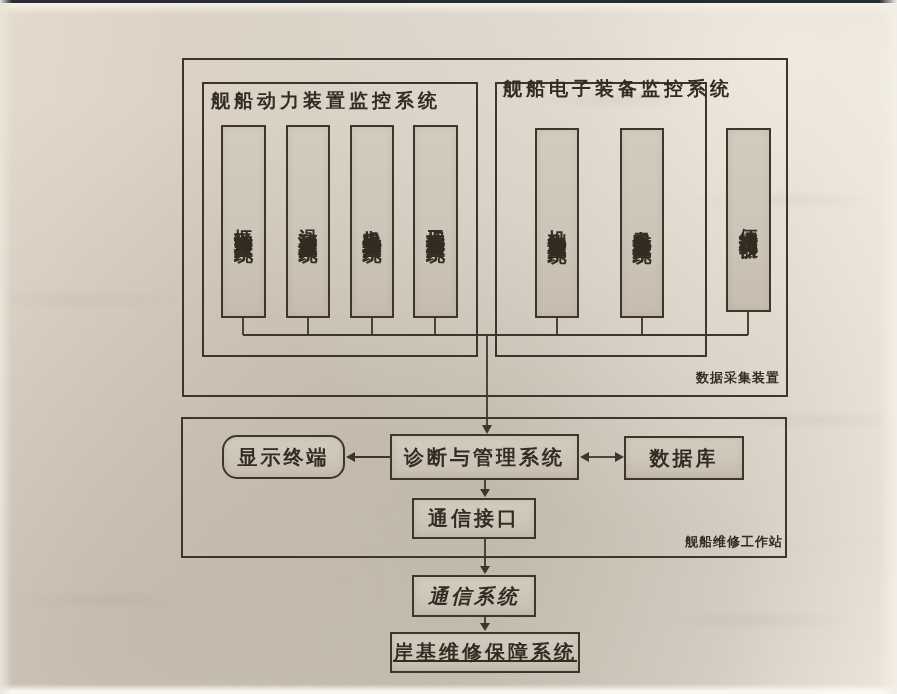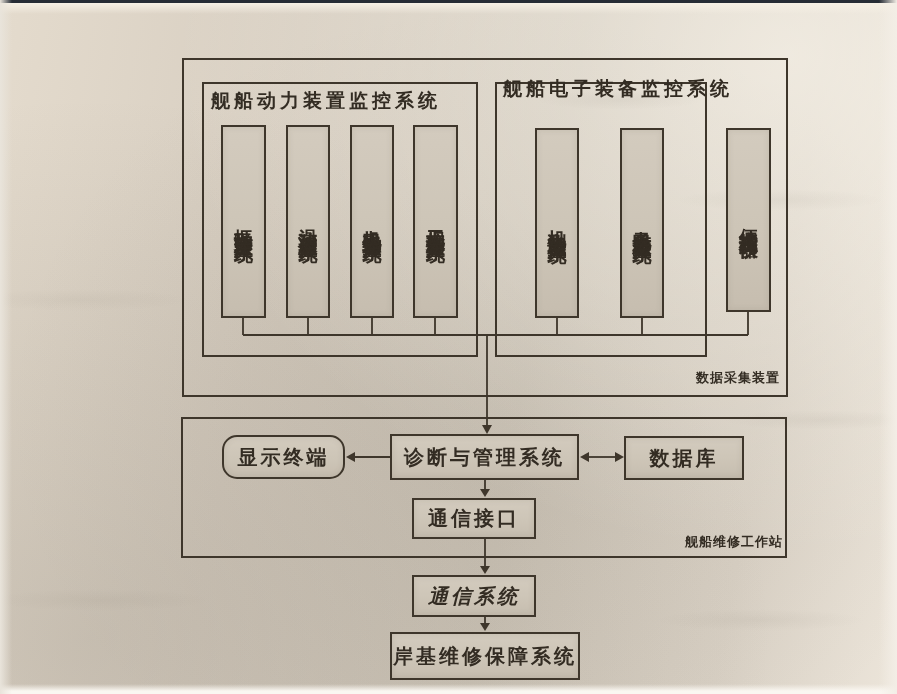--- a/index.html
+++ b/index.html
@@ -79,21 +79,21 @@
   <div class="box hollow" style="left:181px; top:417px; width:606px; height:141px;"></div>
 
   <div class="box filled hbox" style="left:222px; top:435px; width:123px; height:44px;border-radius:15px;">显示终端</div>
   <div class="box filled hbox" style="left:390px; top:434px; width:189px; height:46px;">诊断与管理系统</div>
   <div class="box filled hbox" style="left:624px; top:436px; width:120px; height:44px;">数据库</div>
   <div class="box filled hbox" style="left:412px; top:498px; width:124px; height:41px;">通信接口</div>
 
   <div class="corner-label" style="left:648px; top:533px; width:135px;">舰船维修工作站</div>
 
   <div class="box filled hbox" style="left:412px; top:575px; width:124px; height:42px;font-style:italic;">通信系统</div>
-  <div class="box filled hbox" style="left:390px; top:632px; width:190px; height:48px;">岸基维修保障系统</div>
+  <div class="box filled hbox" style="left:390px; top:632px; width:190px; height:41px;text-decoration:underline;">岸基维修保障系统</div>
 
   <svg class="wires" width="897" height="694" viewBox="0 0 897 694">
 
     <path d="M243,318 V335 M308,318 V335 M372,318 V335 M435,318 V335 M557,318 V335 M642,318 V335 M748,312 V335"></path>
 
     <path d="M243,335 H748"></path>
 
     <path d="M487,335 V426"></path>
     <polygon points="482,425 492,425 487,434"></polygon>
 

